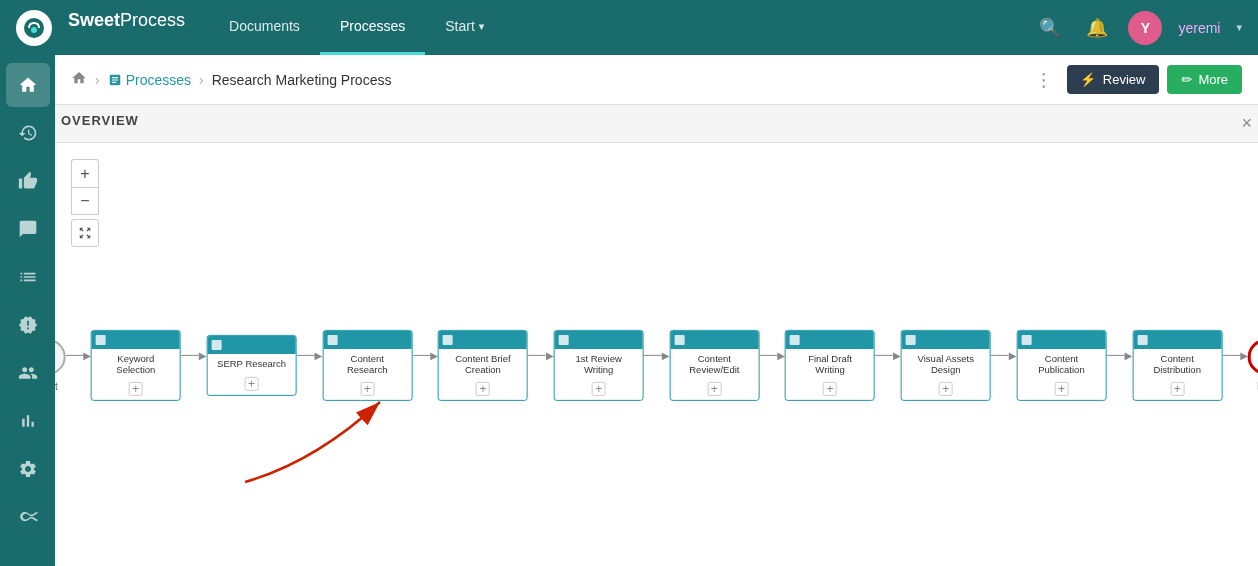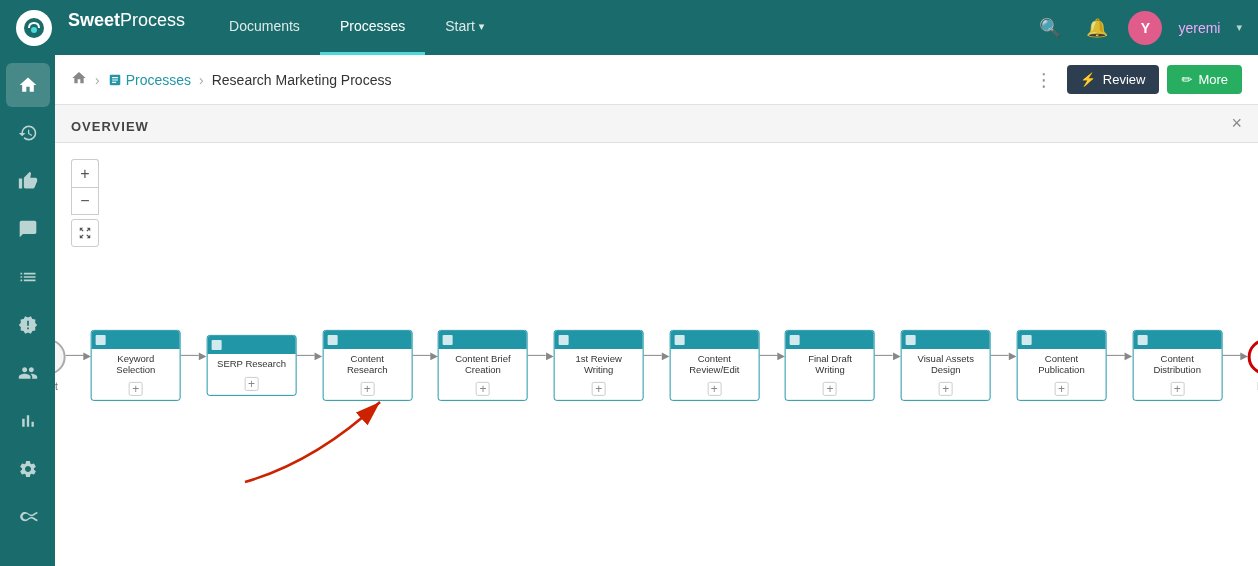--- a/index.html
+++ b/index.html
@@ -155,23 +155,23 @@
       flex: 1;
       display: flex;
       flex-direction: column;
       background: white;
     }
 
     
     .overview-header {
       background: #f5f5f5;
       border-bottom: 1px solid #e0e0e0;
-      padding: 8px 16px;
-      display: flex;
-      align-items: flex-end;
+      padding: 8px 6px;
+      display: flex;
+      align-items: flex-start;
       justify-content: space-between;
     }
     .overview-title {
       font-size: 13px;
       font-weight: 700;
       color: #444;
       letter-spacing: 1px;
       text-transform: uppercase;
     }
     .close-btn {

